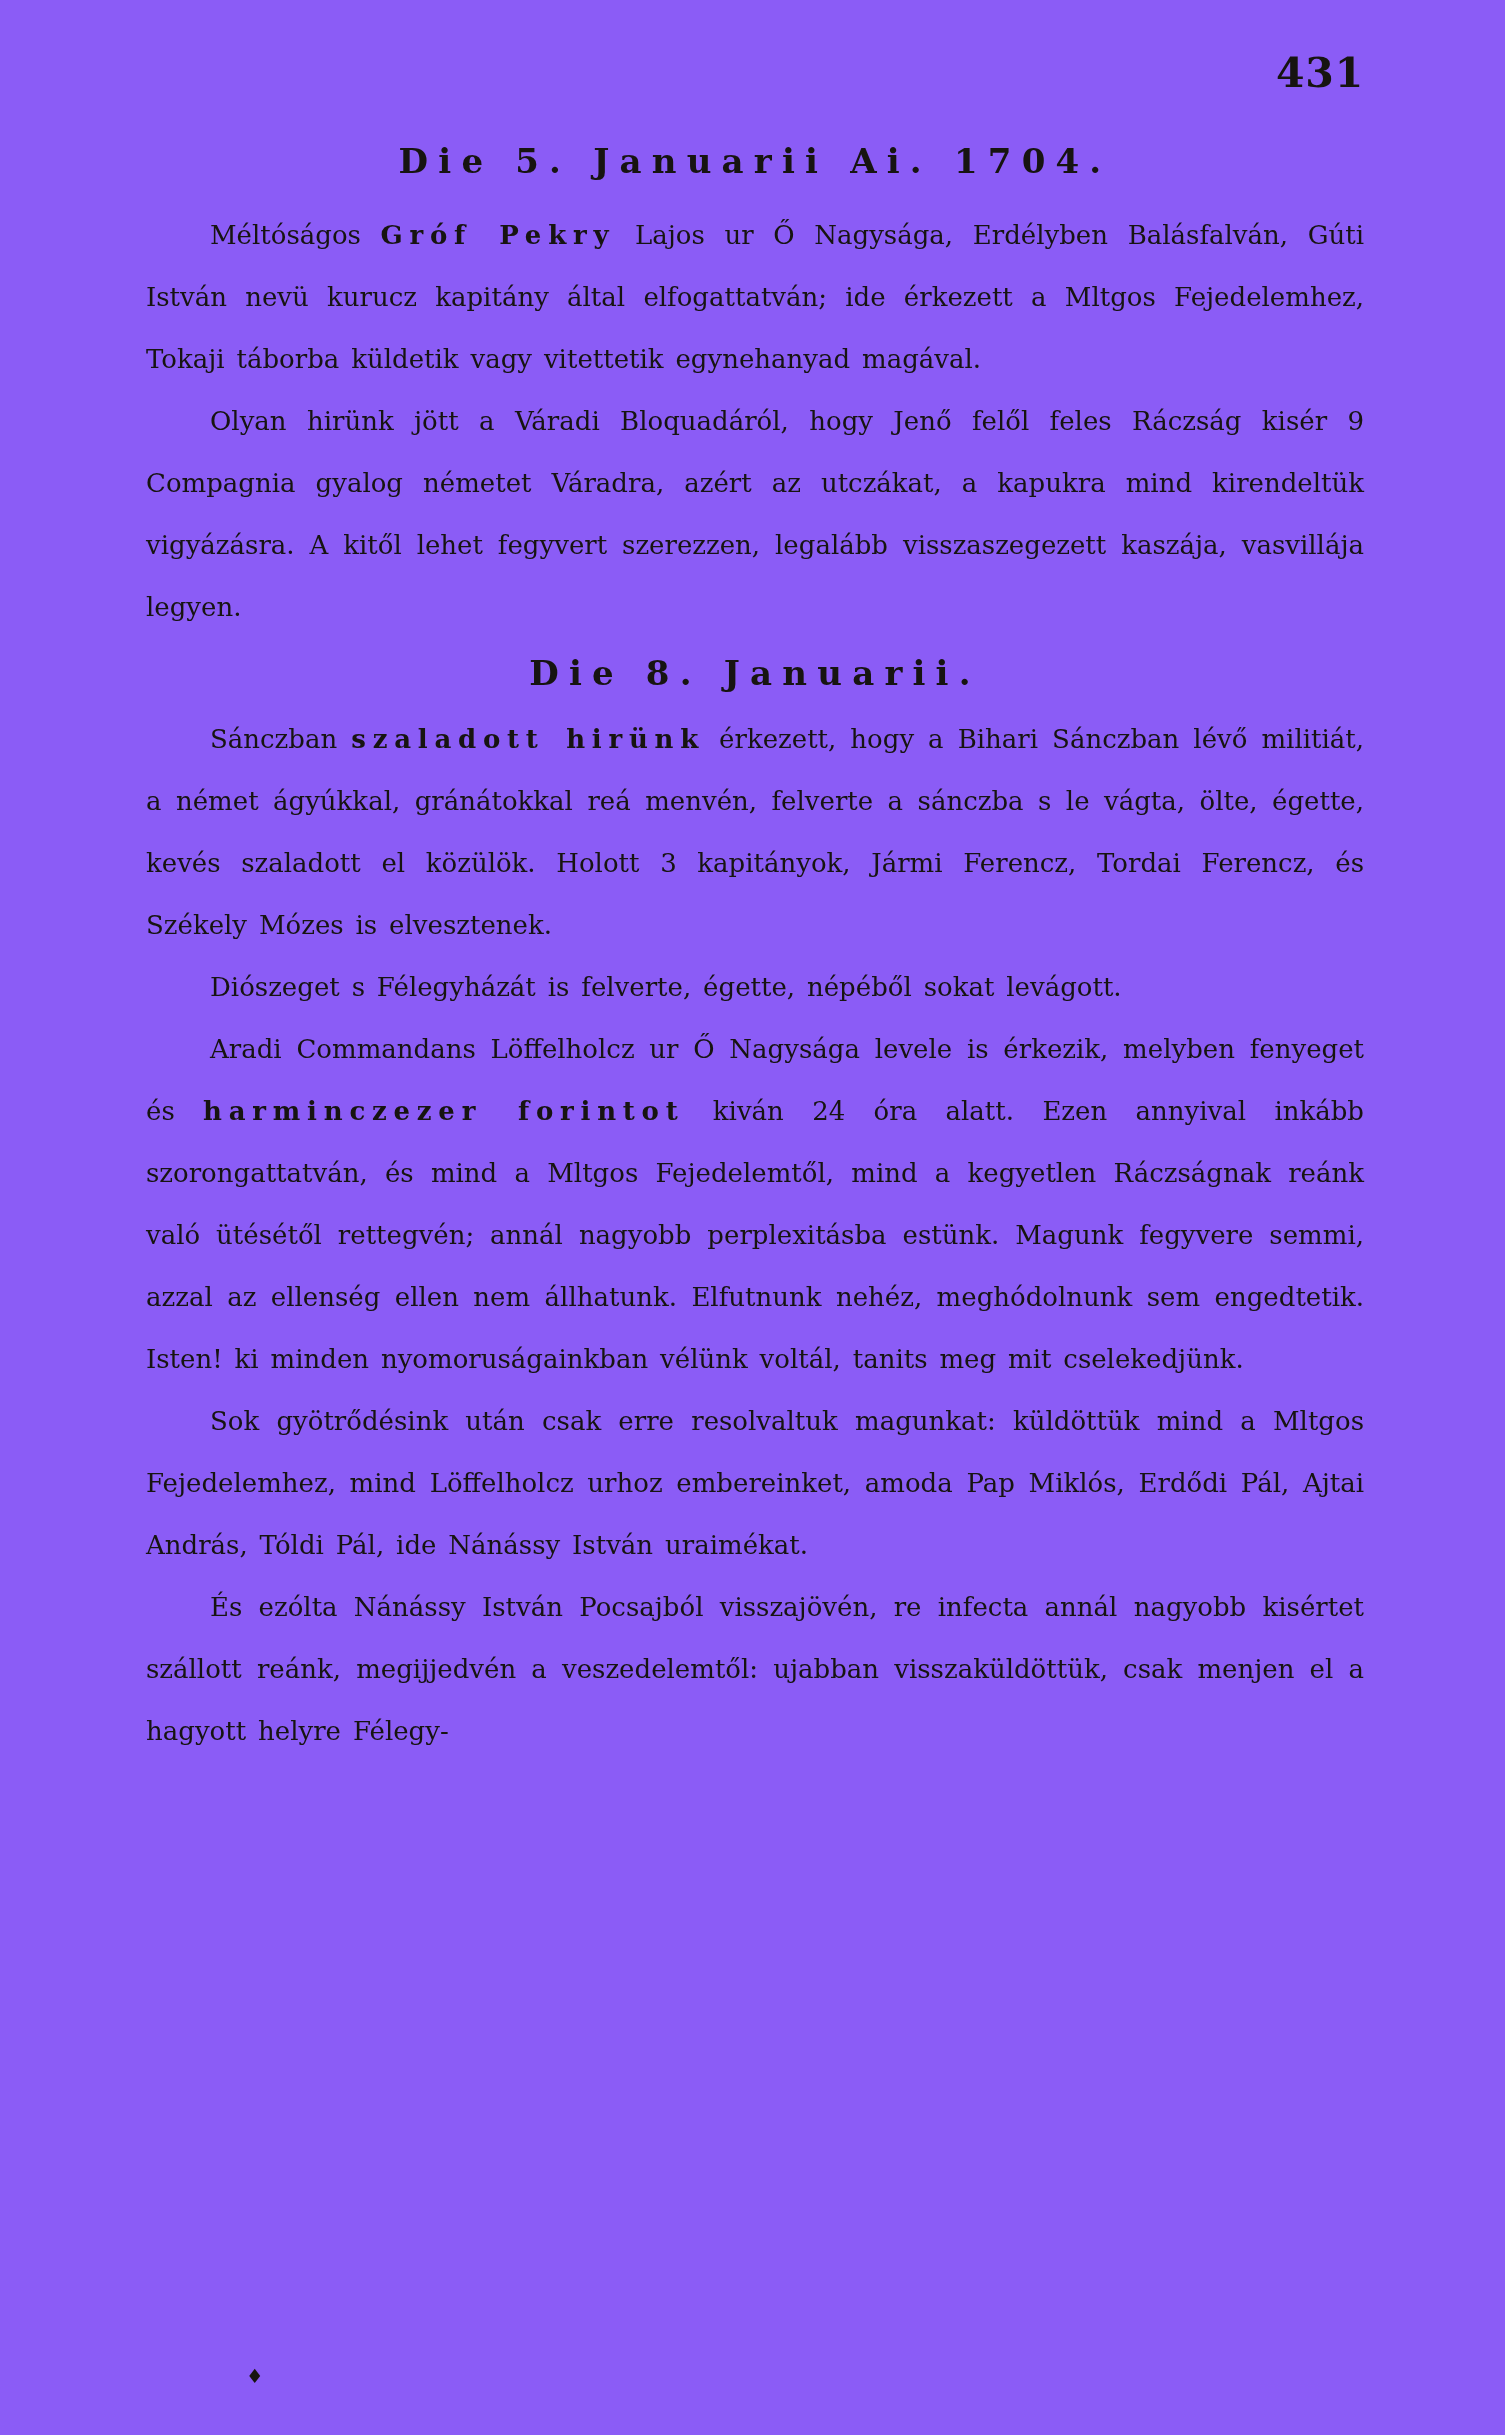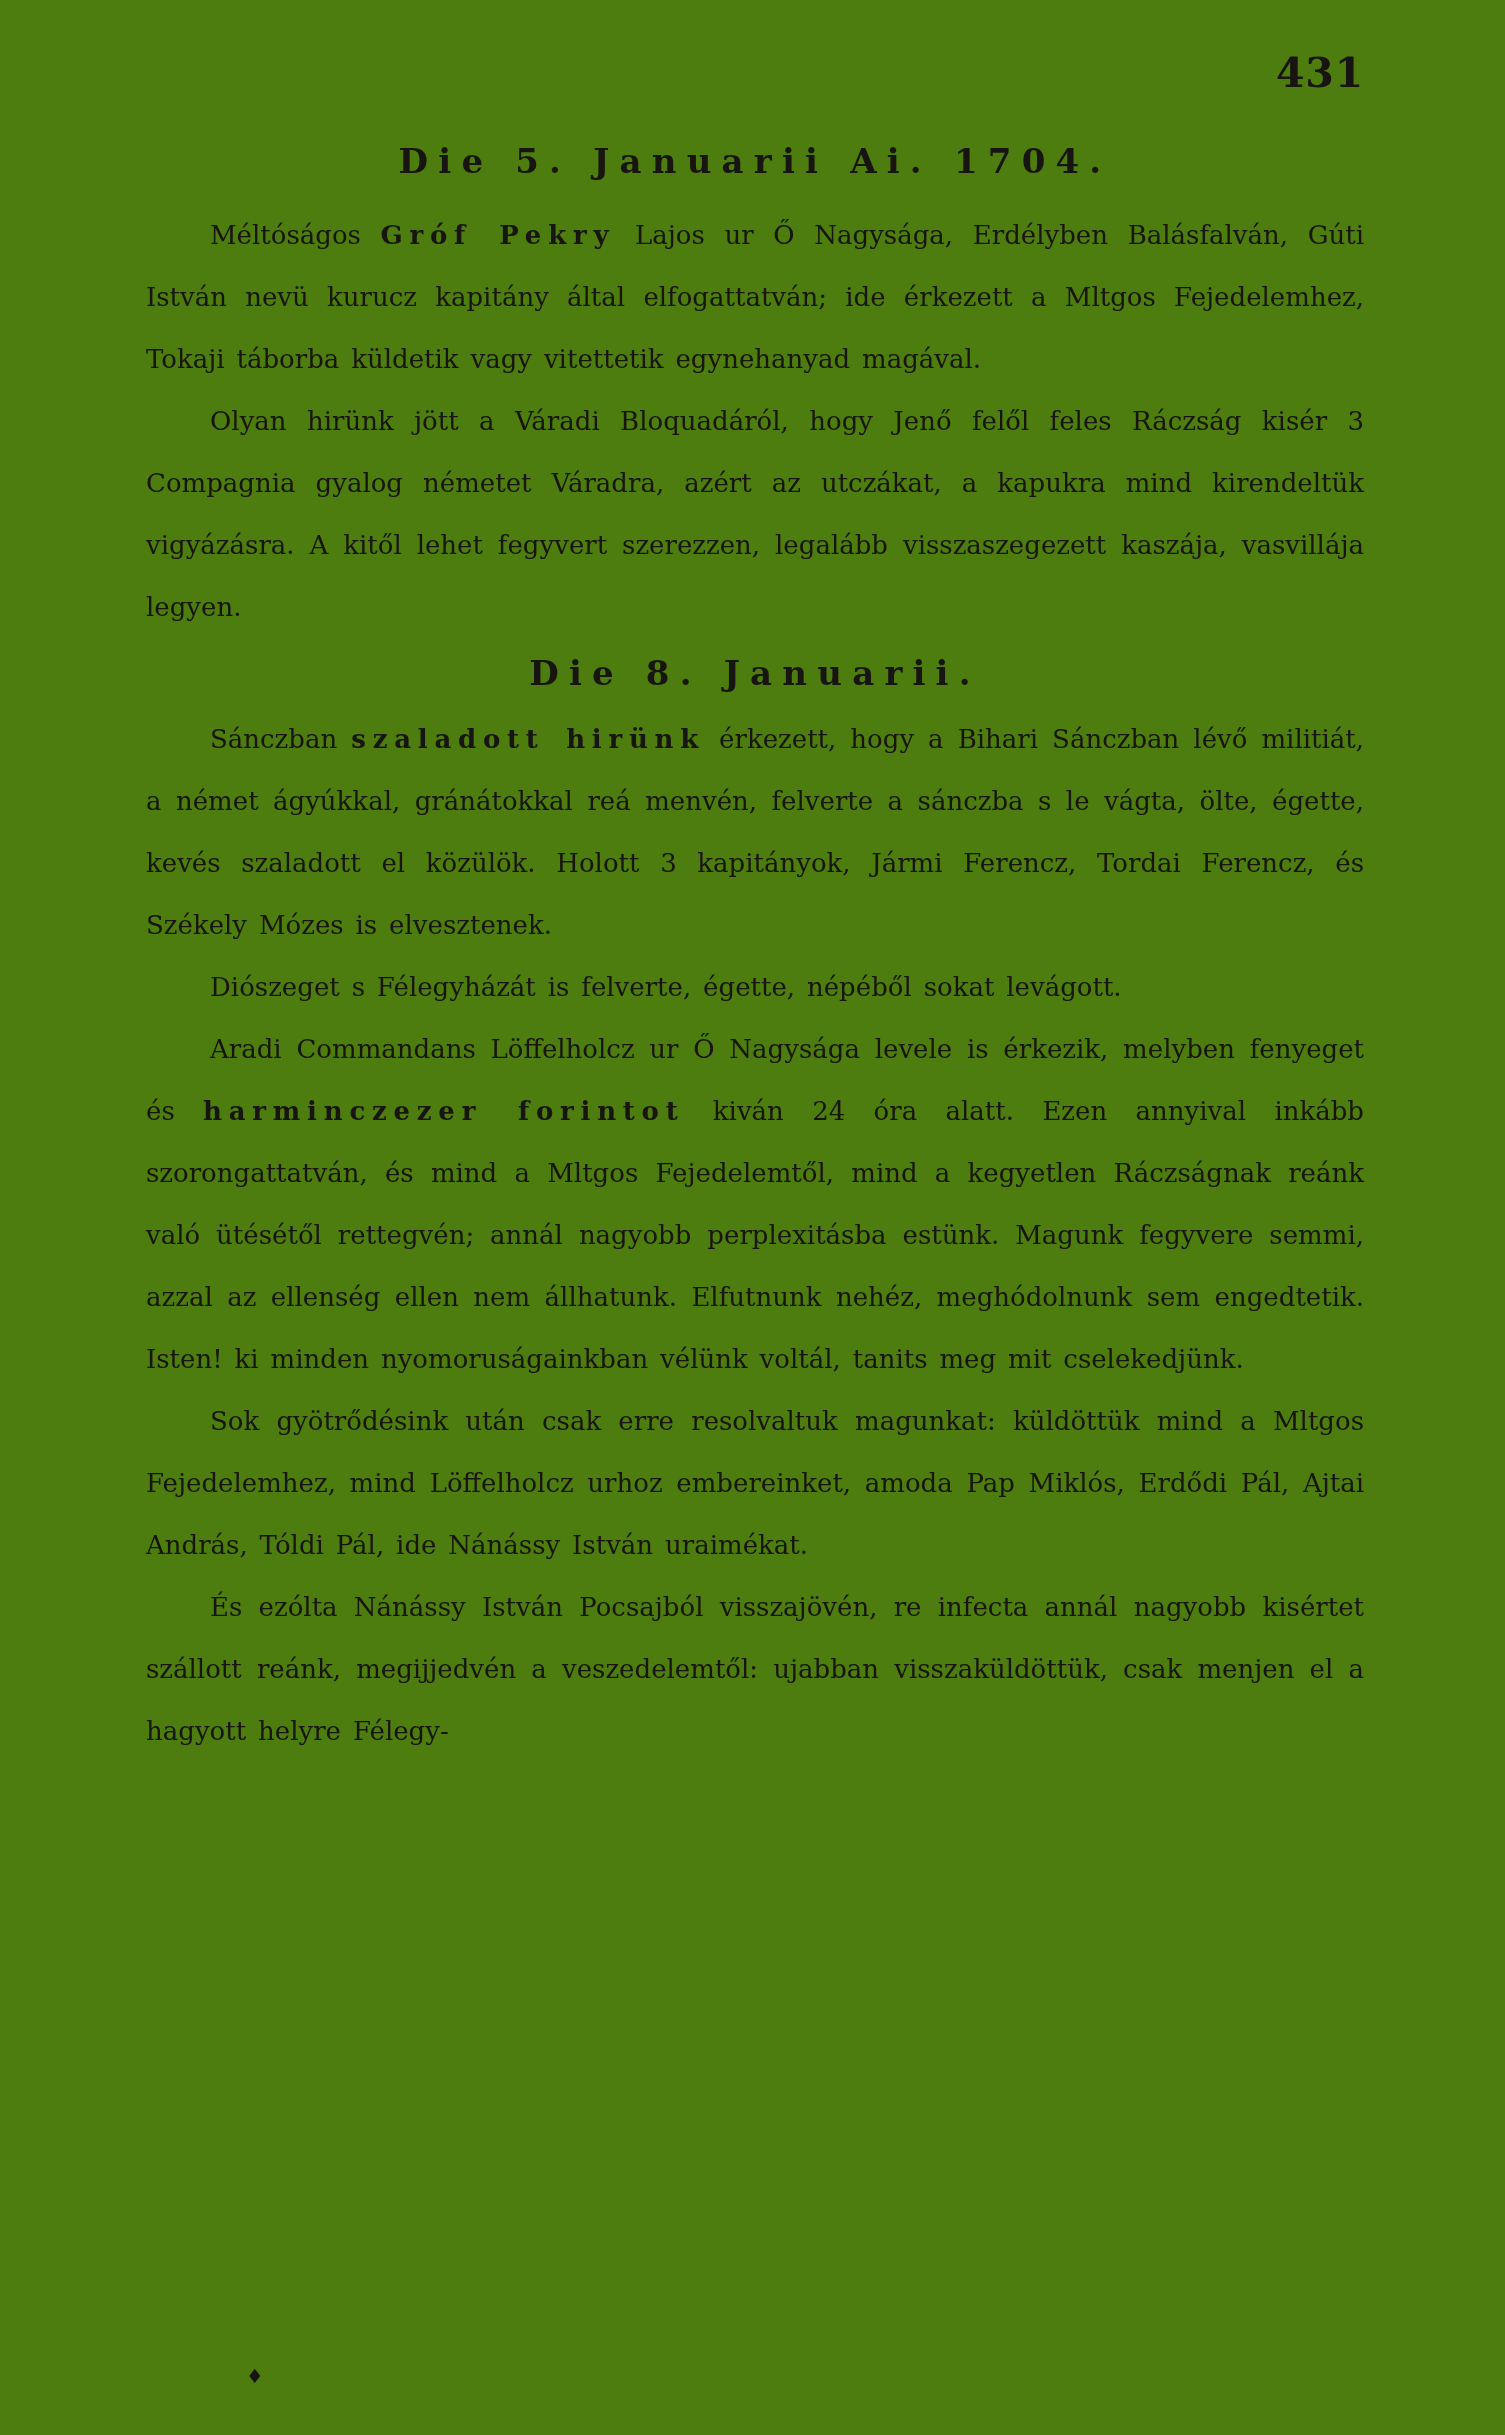--- a/index.html
+++ b/index.html
@@ -2,21 +2,21 @@
 <html><head>
 <meta charset="utf-8">
 <style>
   * { margin: 0; padding: 0; box-sizing: border-box; }
   html, body { background: #efede7; }
   .page {
     width: 1506px;
     height: 2435px;
     margin: 0 auto;
     position: relative;
-    background: #4d7c0f;
+    background: #8b5cf6;
     color: #171411;
     font-family: "DejaVu Serif", "Liberation Serif", serif;
     padding: 49px 142px 0 146px;
     overflow: hidden;
   }
   .page-number {
     text-align: right;
     font-size: 41px;
     font-weight: bold;
     margin-bottom: 33px;
@@ -57,21 +57,21 @@
 <div class="page">
 
   <div class="page-number">431</div>
 
   <h1 class="heading">Die 5. Januarii Ai. 1704.</h1>
 
   <div class="body-text">
 
     <p class="para"><span>Méltóságos </span><span class="spaced">Gróf Pekry</span><span> Lajos ur Ő Nagysága, Erdélyben Balásfalván, Gúti István nevü kurucz kapitány által elfogattatván; ide érkezett a Mltgos Fejedelemhez, Tokaji táborba küldetik vagy vitettetik egynehanyad magával.</span></p>
 
-    <p class="para"><span>Olyan hirünk jött a Váradi Bloquadáról, hogy Jenő felől feles Ráczság kisér 3 Compagnia gyalog németet Váradra, azért az utczákat, a kapukra mind kirendeltük vigyázásra. A kitől lehet fegyvert szerezzen, legalább visszaszegezett kaszája, vasvillája legyen.</span></p>
+    <p class="para"><span>Olyan hirünk jött a Váradi Bloquadáról, hogy Jenő felől feles Ráczság kisér 9 Compagnia gyalog németet Váradra, azért az utczákat, a kapukra mind kirendeltük vigyázásra. A kitől lehet fegyvert szerezzen, legalább visszaszegezett kaszája, vasvillája legyen.</span></p>
 
     <h2 class="heading inner">Die 8. Januarii.</h2>
 
     <p class="para"><span>Sánczban </span><span class="spaced">szaladott hirünk</span><span> érkezett, hogy a Bihari Sánczban lévő militiát, a német ágyúkkal, gránátokkal reá menvén, felverte a sánczba s le vágta, ölte, égette, kevés szaladott el közülök. Holott 3 kapitányok, Jármi Ferencz, Tordai Ferencz, és Székely Mózes is elvesztenek.</span></p>
 
     <p class="para"><span>Diószeget s Félegyházát is felverte, égette, népéből sokat levágott.</span></p>
 
 
     <p class="para"><span>Aradi Commandans Löffelholcz ur Ő Nagysága levele is érkezik, melyben fenyeget és </span><span class="spaced">harminczezer forintot</span><span> kiván 24 óra alatt. Ezen annyival inkább szorongattatván, és mind a Mltgos Fejedelemtől, mind a kegyetlen Ráczságnak reánk való ütésétől rettegvén; annál nagyobb perplexitásba estünk. Magunk fegyvere semmi, azzal az ellenség ellen nem állhatunk. Elfutnunk nehéz, meghódolnunk sem engedtetik. Isten! ki minden nyomoruságainkban vélünk voltál, tanits meg mit cselekedjünk.</span></p>
 

